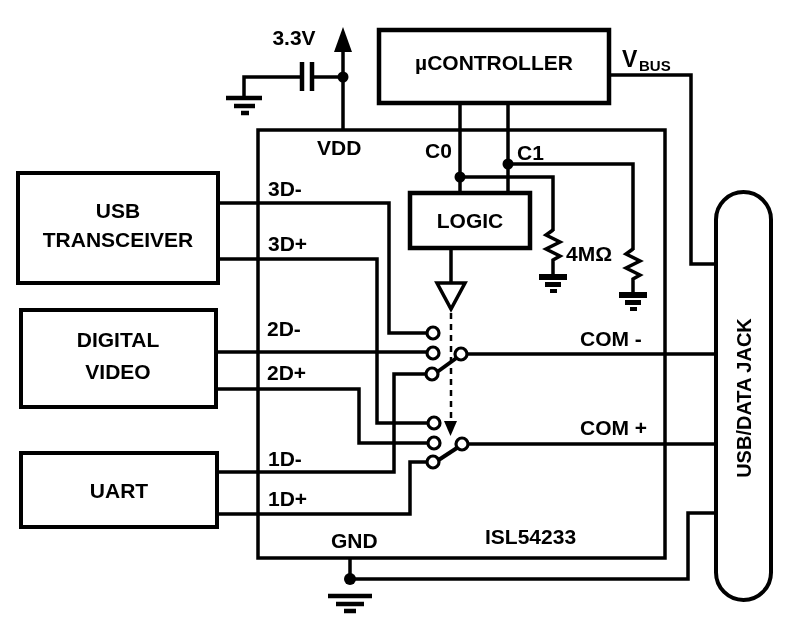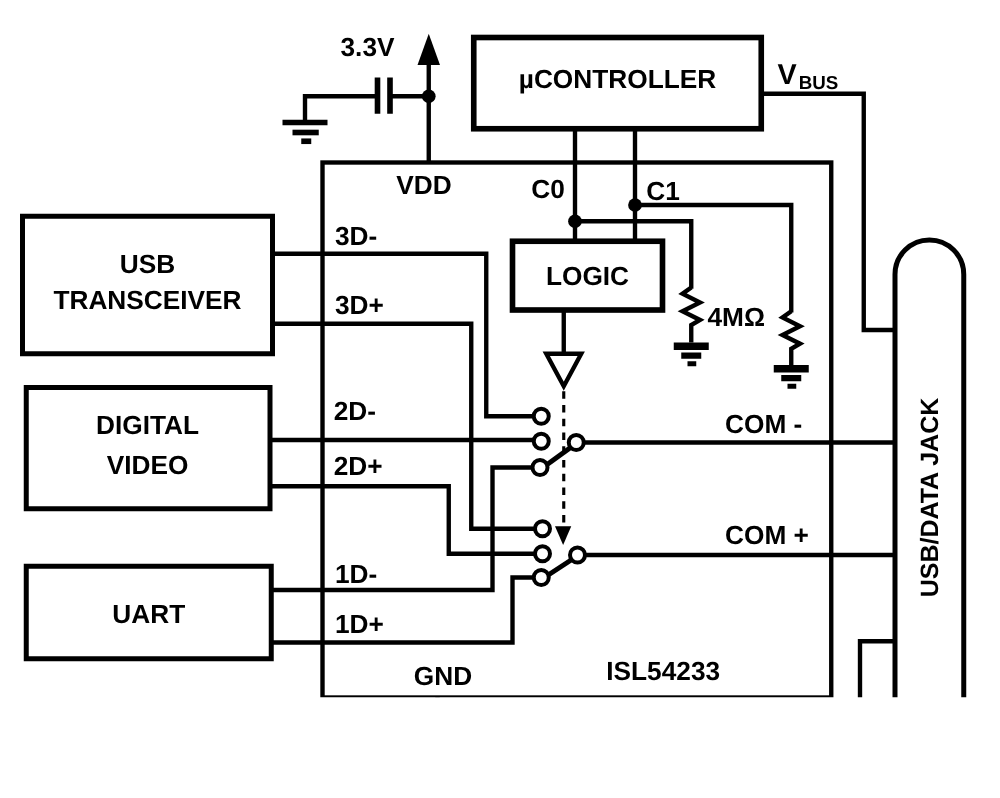--- a/index.html
+++ b/index.html
@@ -1,16 +1,16 @@
 <!DOCTYPE html>
 <html><head>
 <meta charset="utf-8">
 <style>
   html,body{margin:0;padding:0;background:#fff;}
-  .stage{position:relative;width:800px;height:558px;background:#ffffff;overflow:hidden;}
+  .stage{position:relative;width:800px;height:638px;background:#ffffff;overflow:hidden;}
   svg text{font-family:"Liberation Sans",sans-serif;font-weight:bold;fill:#000;}
 </style>
 </head>
 <body>
 
 <div class="stage">
 <svg width="800" height="638" viewBox="0 0 800 638" xmlns="http://www.w3.org/2000/svg">
 
   <g>
     <text x="294" y="45" font-size="21" text-anchor="middle">3.3V</text>

